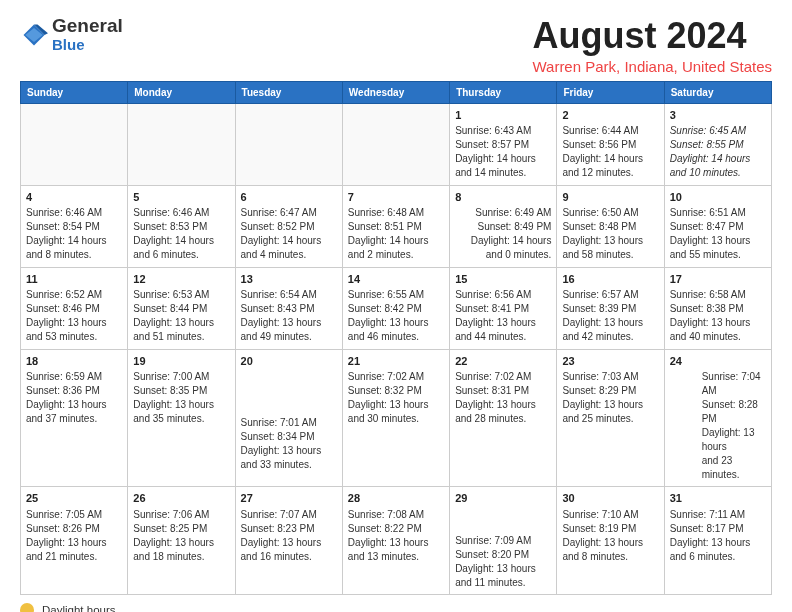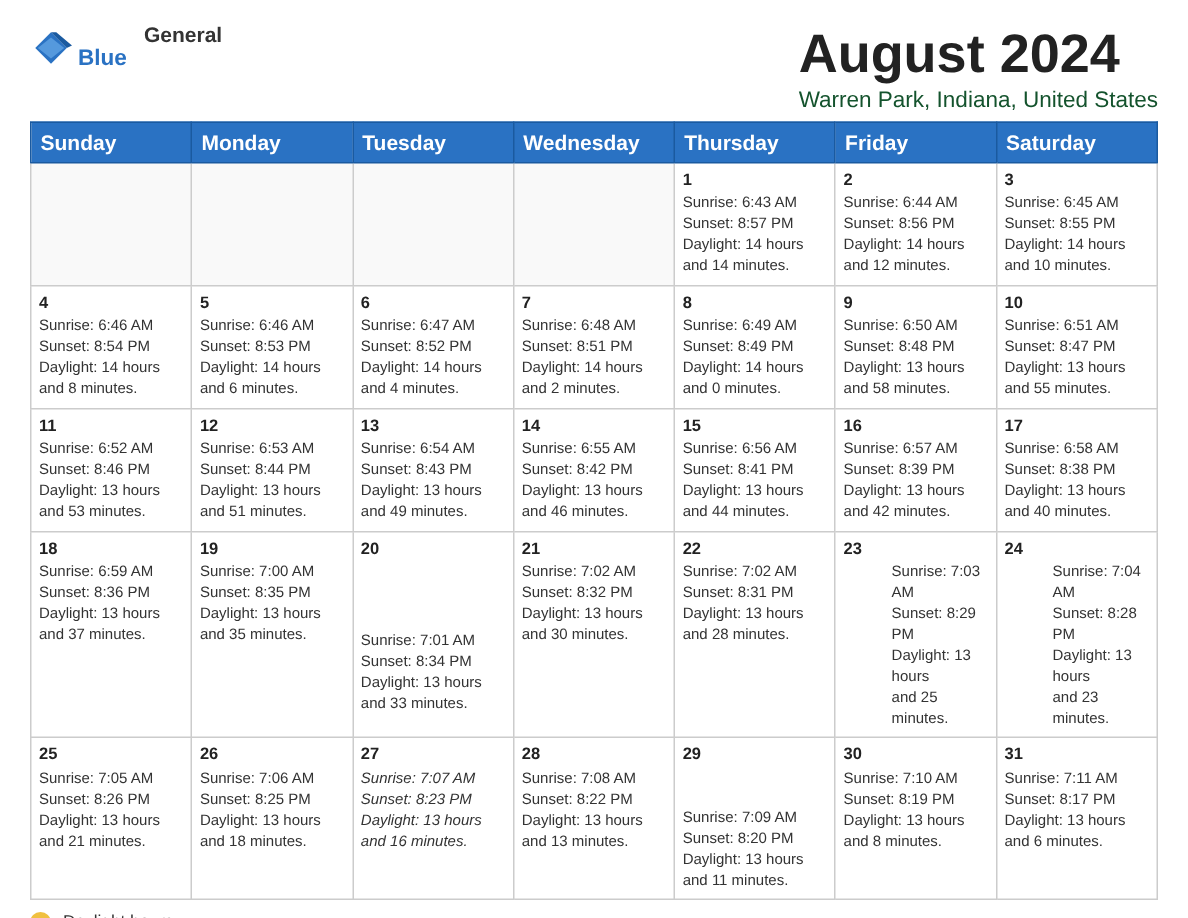--- a/index.html
+++ b/index.html
@@ -24,24 +24,23 @@
       display: flex;
       align-items: center;
       gap: 4px;
     }
     .logo-text {
       display: flex;
       flex-direction: column;
       line-height: 1.1;
     }
     .logo-general {
-      font-size: 14px;
+      font-size: 19px;
       font-weight: bold;
       color: #333;
-      margin-left: 44px;
     }
     .logo-blue {
       font-size: 15px;
       font-weight: bold;
       color: #2a72c3;
     }
     .logo-icon {
       width: 28px;
       height: 28px;
     }
@@ -49,32 +48,32 @@
       text-align: left;
     }
     .main-title {
       font-size: 36px;
       font-weight: bold;
       color: #222;
       line-height: 1.1;
     }
     .subtitle {
       font-size: 15px;
-      color: #14532d;
+      color: #ef4444;
       margin-top: 2px;
     }
     .calendar {
       width: 100%;
       border-collapse: collapse;
       margin-top: 6px;
     }
     .calendar th {
       background-color: #2a72c3;
       color: #fff;
-      font-size: 14px;
+      font-size: 10px;
       font-weight: bold;
       padding: 5px 6px;
       border: 1px solid #1a5aa0;
       text-align: left;
     }
     .calendar td {
       border: 1px solid #ccc;
       vertical-align: top;
       padding: 4px 5px;
       width: calc(100% / 7);
@@ -162,21 +161,21 @@
           </td>
           <td>
             <div class="day-num">2</div>
             <div class="day-detail" style="white-space: pre-line;">Sunrise: 6:44 AM
 Sunset: 8:56 PM
 Daylight: 14 hours
 and 12 minutes.</div>
           </td>
           <td>
             <div class="day-num">3</div>
-            <div class="day-detail" style="white-space: pre-line;">Sunrise: 6:45 AM
+            <div class="day-detail" style="white-space: pre-line; font-style: italic;">Sunrise: 6:45 AM
 Sunset: 8:55 PM
 Daylight: 14 hours
 and 10 minutes.</div>
           </td>
         </tr>
         <tr>
           <td>
             <div class="day-num">4</div>
             <div class="day-detail" style="white-space: pre-line;">Sunrise: 6:46 AM
 Sunset: 8:54 PM
@@ -199,21 +198,21 @@
           </td>
           <td>
             <div class="day-num">7</div>
             <div class="day-detail" style="white-space: pre-line;">Sunrise: 6:48 AM
 Sunset: 8:51 PM
 Daylight: 14 hours
 and 2 minutes.</div>
           </td>
           <td>
             <div class="day-num">8</div>
-            <div class="day-detail" style="white-space: pre-line;">Sunrise: 6:49 AM
+            <div class="day-detail" style="white-space: pre-line; text-align: right;">Sunrise: 6:49 AM
 Sunset: 8:49 PM
 Daylight: 14 hours
 and 0 minutes.</div>
           </td>
           <td>
             <div class="day-num">9</div>
             <div class="day-detail" style="white-space: pre-line;">Sunrise: 6:50 AM
 Sunset: 8:48 PM
 Daylight: 13 hours
 and 58 minutes.</div>
@@ -308,21 +307,21 @@
           </td>
           <td>
             <div class="day-num">22</div>
             <div class="day-detail" style="white-space: pre-line;">Sunrise: 7:02 AM
 Sunset: 8:31 PM
 Daylight: 13 hours
 and 28 minutes.</div>
           </td>
           <td>
             <div class="day-num">23</div>
-            <div class="day-detail" style="white-space: pre-line; margin-left: 32px;">Sunrise: 7:03 AM
+            <div class="day-detail" style="white-space: pre-line;">Sunrise: 7:03 AM
 Sunset: 8:29 PM
 Daylight: 13 hours
 and 25 minutes.</div>
           </td>
           <td>
             <div class="day-num">24</div>
             <div class="day-detail" style="white-space: pre-line; margin-left: 32px;">Sunrise: 7:04 AM
 Sunset: 8:28 PM
 Daylight: 13 hours
 and 23 minutes.</div>
@@ -338,21 +337,21 @@
           </td>
           <td>
             <div class="day-num">26</div>
             <div class="day-detail" style="white-space: pre-line;">Sunrise: 7:06 AM
 Sunset: 8:25 PM
 Daylight: 13 hours
 and 18 minutes.</div>
           </td>
           <td>
             <div class="day-num">27</div>
-            <div class="day-detail" style="white-space: pre-line; font-style: italic;">Sunrise: 7:07 AM
+            <div class="day-detail" style="white-space: pre-line;">Sunrise: 7:07 AM
 Sunset: 8:23 PM
 Daylight: 13 hours
 and 16 minutes.</div>
           </td>
           <td>
             <div class="day-num">28</div>
             <div class="day-detail" style="white-space: pre-line;">Sunrise: 7:08 AM
 Sunset: 8:22 PM
 Daylight: 13 hours
 and 13 minutes.</div>

